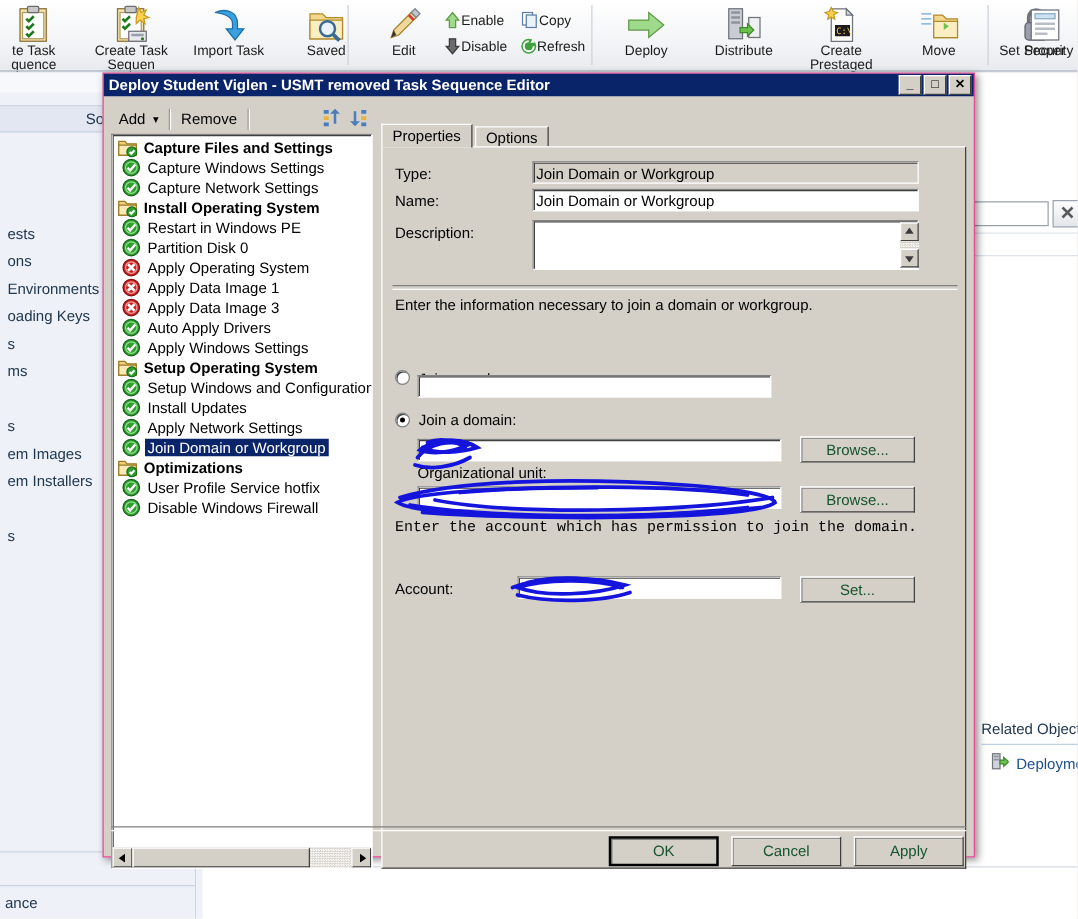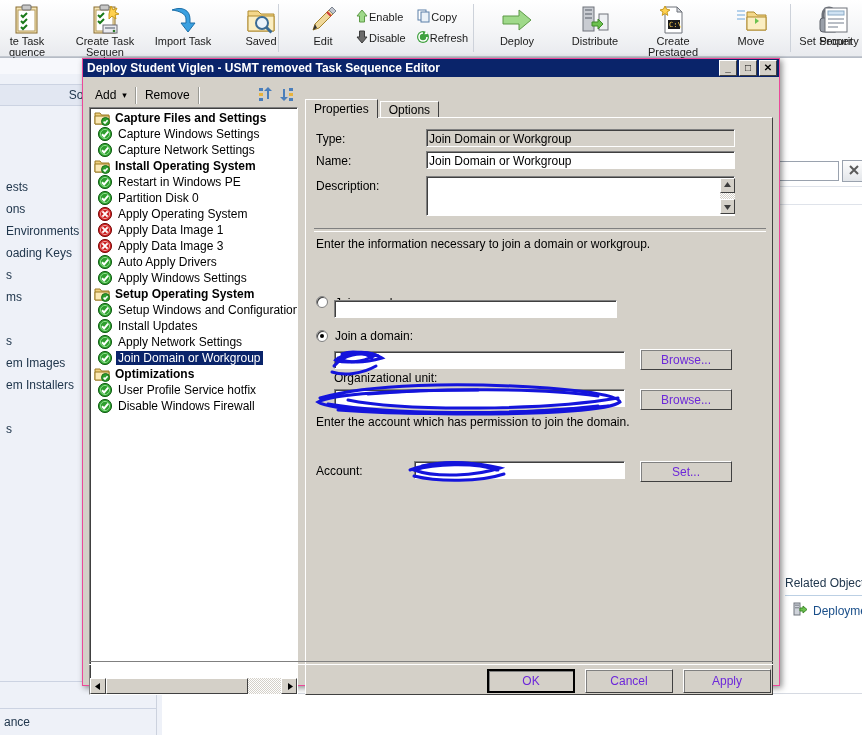--- a/index.html
+++ b/index.html
@@ -107,21 +107,21 @@
      border:1px solid #fff;border-right-color:#404040;border-bottom-color:#404040;
      box-sizing:border-box;}
   .fld-row{position:absolute;display:flex;align-items:flex-start;}
   .lbl-s{font-size:12px;color:#000;}
   .inp{background:#fff;border:1px solid #808080;border-right-color:#fff;border-bottom-color:#fff;
      box-shadow:inset 1px 1px 0 #404040;box-sizing:border-box;font-size:12px;
      padding:1px 2px;color:#000;font-family:"Liberation Sans",sans-serif;}
   .inp.ro{background:#d4d0c8;}
   .btn{background:#d4d0c8;border-top:1px solid #fff;border-left:1px solid #fff;
      border-right:1px solid #404040;border-bottom:1px solid #404040;
-     box-shadow:1px 1px 0 #808080 inset;font-size:12px;color:#6d28d9;
+     box-shadow:1px 1px 0 #808080 inset;font-size:12px;color:#14532d;
      display:flex;align-items:center;justify-content:center;box-sizing:border-box;
      font-family:"Liberation Sans",sans-serif;}
   .btn.default{border:2px solid #000;}
   .hr-sep{position:absolute;height:2px;border-top:1px solid #808080;border-bottom:1px solid #fff;}
   .radio{width:12px;height:12px;border-radius:50%;background:#fff;
      border:1px solid #808080;box-shadow:inset 1px 1px 0 #404040;box-sizing:border-box;
      position:relative;flex:none;}
   .radio.on::after{content:"";position:absolute;left:3px;top:3px;width:4px;height:4px;
      border-radius:50%;background:#000;}
   .spinbox{position:absolute;width:15px;display:flex;flex-direction:column;}
@@ -678,21 +678,21 @@
         <span class="lbl-s">Join a domain:</span>
       </div>
 
       <div class="inp" style="position:absolute;left:28px;top:233px;width:291px;height:18px;"></div>
       <div class="btn" style="position:absolute;left:334px;top:231px;width:92px;height:21px;">Browse...</div>
 
       <div style="position:absolute;left:28px;top:253px;font-size:12px;">Organizational unit:</div>
       <div class="inp" style="position:absolute;left:28px;top:271px;width:291px;height:18px;"></div>
       <div class="btn" style="position:absolute;left:334px;top:271px;width:92px;height:21px;">Browse...</div>
 
-      <div style="position:absolute;left:10px;top:297px;font-size:12px;">Enter the account which has permission to join the domain.</div>
+      <div style="position:absolute;left:10px;top:297px;font-size:12px;font-family:Liberation Mono, monospace;">Enter the account which has permission to join the domain.</div>
 
       <div style="position:absolute;left:10px;top:346px;font-size:12px;">Account:</div>
       <div class="inp" style="position:absolute;left:108px;top:343px;width:211px;height:18px;"></div>
       <div class="btn" style="position:absolute;left:334px;top:343px;width:92px;height:21px;">Set...</div>
 
       <svg class="scribble" style="left:22px;top:222px;" width="130" height="44">
         <g fill="none" stroke="#1414dc" stroke-width="3" stroke-linecap="round">
           <path d="M6 26c10-12 26-14 40-10-12 6-28 8-38 4 10-8 28-10 42-4"></path>
           <path d="M8 20c14-10 34-10 46-2-14 4-32 6-44 0"></path>
           <path d="M4 32c12 4 30 2 44-6"></path>

